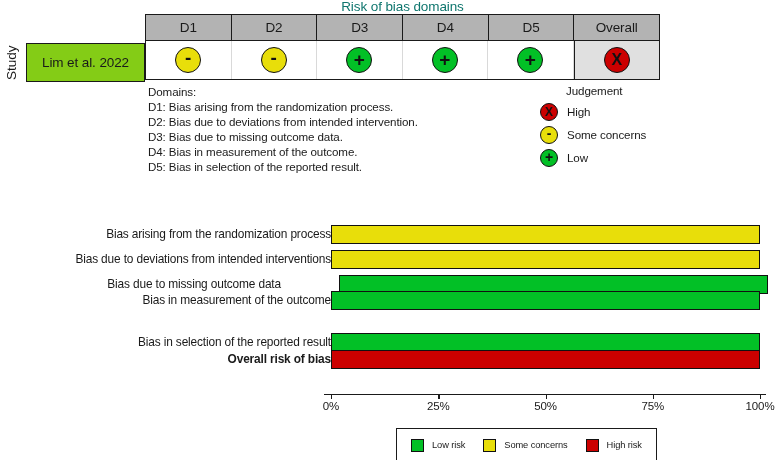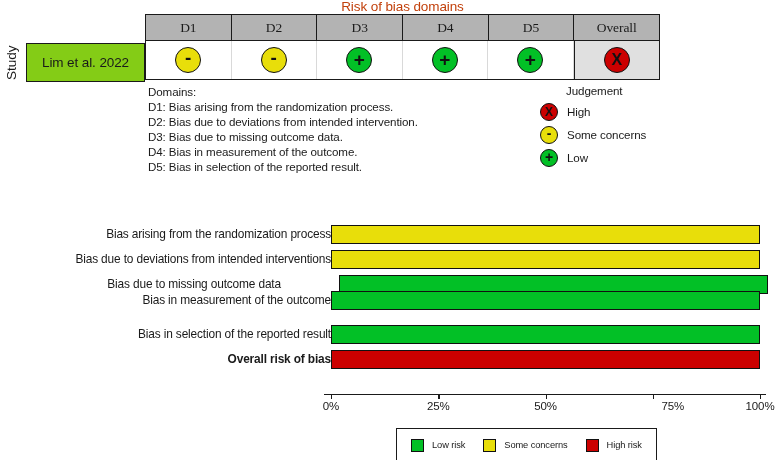--- a/index.html
+++ b/index.html
@@ -18,21 +18,21 @@
   }
 
   
   #tl-title {
     position: absolute;
     left: 145px;
     top: -1px;
     width: 515px;
     text-align: center;
     font-size: 13.5px;
-    color: #c2410c;
+    color: #0f766e;
     letter-spacing: -0.1px;
   }
 
   #study-axis-label {
     position: absolute;
     left: 3px;
     top: 42px;
     width: 18px;
     height: 42px;
     font-size: 13.5px;
@@ -59,21 +59,20 @@
   .tl-header-cell {
     flex: 1 1 0;
     display: flex;
     align-items: center;
     justify-content: center;
     font-size: 13.5px;
     color: #1a1a1a;
     border-right: 1px solid #1a1a1a;
     box-sizing: border-box;
     letter-spacing: -0.1px;
-    font-family: Liberation Serif, serif;
   }
   .tl-header-cell:last-child { border-right: none; }
 
   .tl-body-row {
     display: flex;
     height: 39px;
     border: 1px solid #1a1a1a;
     border-top: none;
     box-sizing: border-box;
     background: #ffffff;
@@ -395,21 +394,21 @@
         <div class="bar-track" style="display: flex;">
           <div class="bar-fill low" style="width: 429px;"></div>
         </div>
       </div>
       <div class="bar-row" style="top: 66px; position: absolute; left: 0px; width: 783px;">
         <div class="bar-label">Bias in measurement of the outcome</div>
         <div class="bar-track" style="display: flex;">
           <div class="bar-fill low" style="width: 429px;"></div>
         </div>
       </div>
-      <div class="bar-row" style="top: 100px; position: absolute; left: 0px; width: 783px;">
+      <div class="bar-row" style="top: 108px; position: absolute; left: 0px; width: 783px;">
         <div class="bar-label">Bias in selection of the reported result</div>
         <div class="bar-track" style="display: flex;">
           <div class="bar-fill low" style="width: 429px;"></div>
         </div>
       </div>
       <div class="bar-row" style="top: 125px; position: absolute; left: 0px; width: 783px;">
         <div class="bar-label bold">Overall risk of bias</div>
         <div class="bar-track" style="display: flex;">
           <div class="bar-fill high" style="width: 429px;"></div>
         </div>
@@ -418,21 +417,21 @@
 
   <div id="x-axis">
     <div class="axis-line"></div>
   <div class="tick" style="left: 7px;"></div>
       <div class="tick-label" style="left: 7px;">0%</div>
       <div class="tick" style="left: 114.25px;"></div>
       <div class="tick-label" style="left: 114.25px;">25%</div>
       <div class="tick" style="left: 221.5px;"></div>
       <div class="tick-label" style="left: 221.5px;">50%</div>
       <div class="tick" style="left: 328.75px;"></div>
-      <div class="tick-label" style="left: 328.75px; margin-left: 20px;">75%</div>
+      <div class="tick-label" style="left: 328.75px;">75%</div>
       <div class="tick" style="left: 436px;"></div>
       <div class="tick-label" style="left: 436px;">100%</div>
     </div>
 
   <div id="bar-legend">
     <div class="bl-item">
       <span class="bl-swatch low"></span>
       <span class="bl-label">Low risk</span>
     </div>
     <div class="bl-item">

